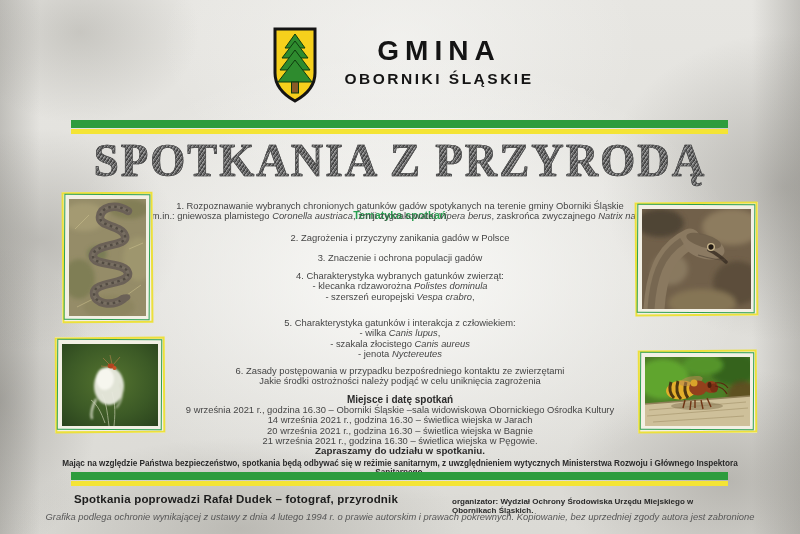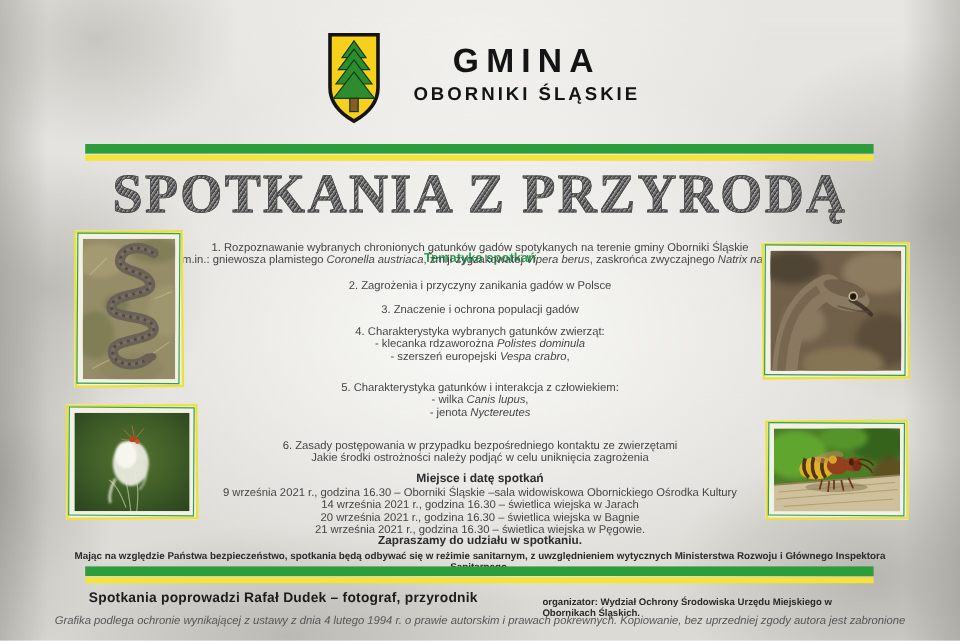--- a/index.html
+++ b/index.html
@@ -112,20 +112,21 @@
     <div><span>3. Znaczenie i ochrona  populacji gadów</span></div>
   </div>
   <div class="abs copyline t-p4">
     <div><span>4. Charakterystyka wybranych gatunków zwierząt:</span></div>
     <div><span>- klecanka rdzaworożna </span><span class="it">Polistes dominula</span></div>
     <div><span>- szerszeń europejski </span><span class="it">Vespa crabro</span><span>,</span></div>
   </div>
   <div class="abs copyline t-p5">
     <div><span>5. Charakterystyka gatunków i interakcja z człowiekiem:</span></div>
     <div><span>- wilka </span><span class="it">Canis lupus</span><span>,</span></div>
+    <div><span>- szakala złocistego </span><span class="it">Canis aureus</span></div>
     <div><span>- jenota </span><span class="it">Nyctereutes</span></div>
   </div>
   <div class="abs copyline t-p6">
     <div><span>6. Zasady postępowania w przypadku bezpośredniego kontaktu ze zwierzętami</span></div>
     <div><span>Jakie środki ostrożności należy podjąć w celu uniknięcia zagrożenia</span></div>
   </div>
 
   <div class="abs copyline bold-dark m-head">Miejsce i datę spotkań</div>
   <div class="abs copyline m-lines">
     <div>9 września 2021 r., godzina 16.30 – Oborniki Śląskie –sala widowiskowa Obornickiego Ośrodka Kultury</div>

